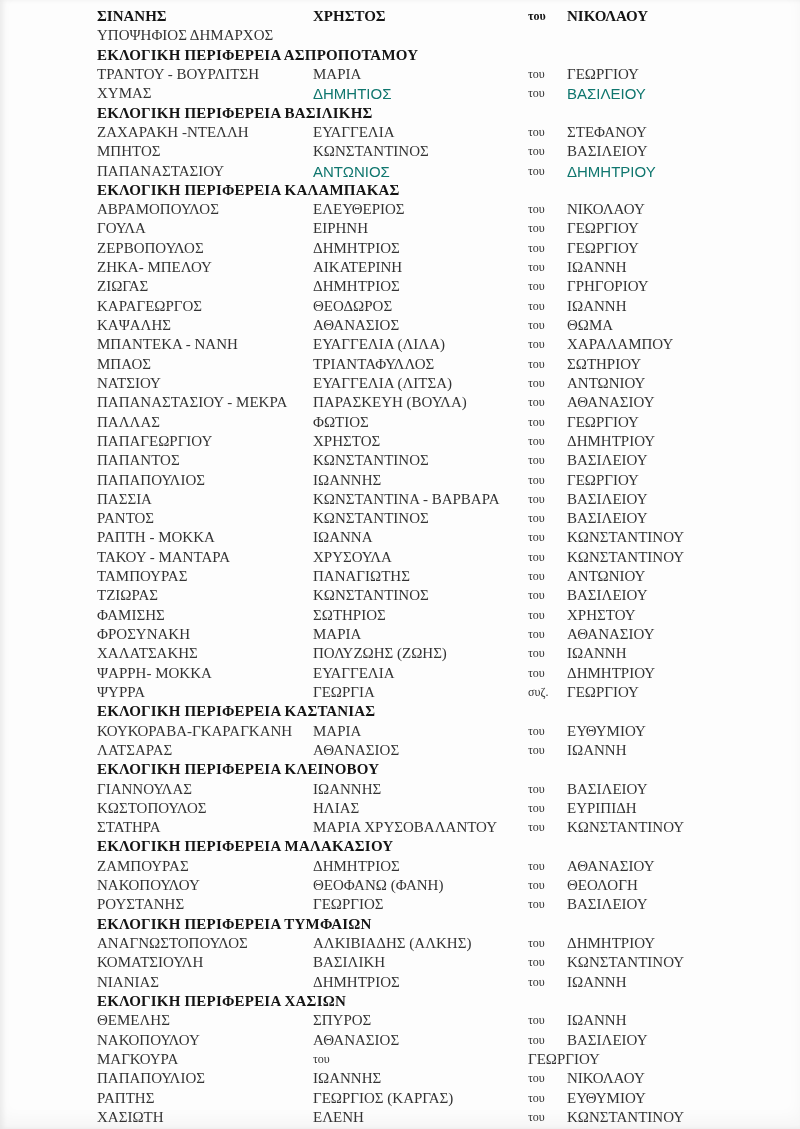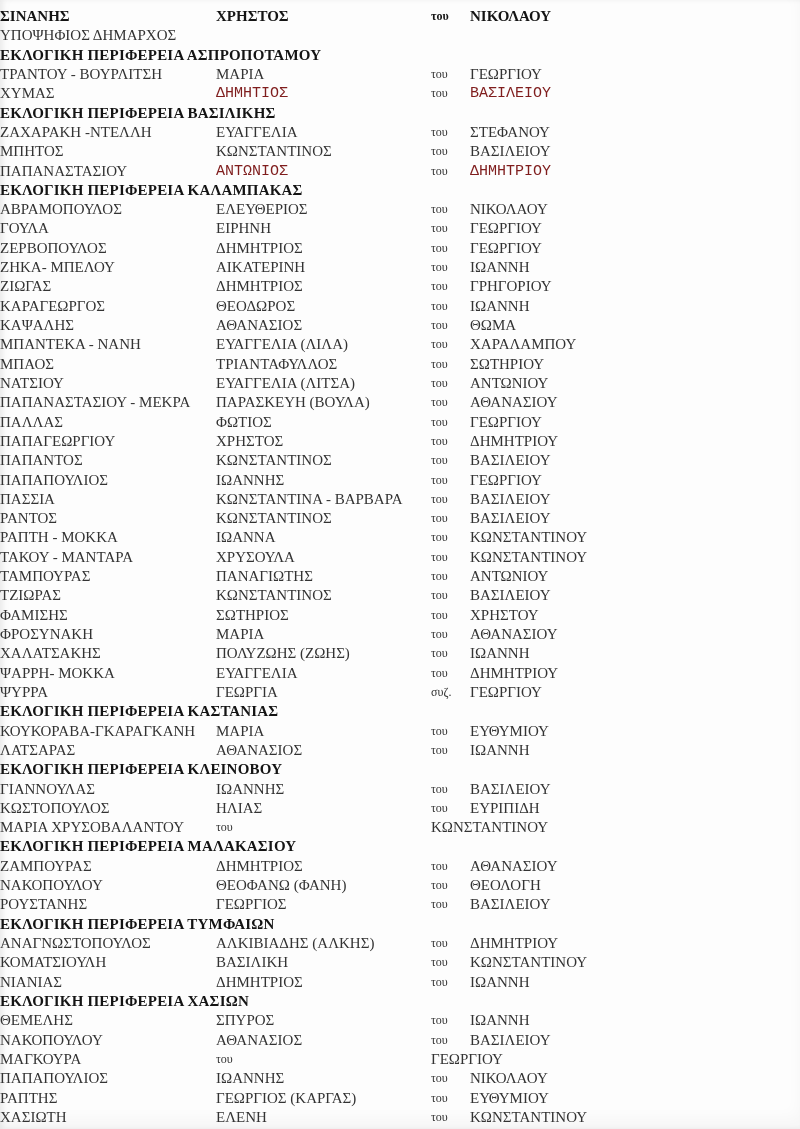--- a/index.html
+++ b/index.html
@@ -16,33 +16,34 @@
     height: 1129px;
     box-sizing: border-box;
     padding-top: 7px;
     box-shadow: inset 3px 0 5px rgba(0,0,0,0.06), inset 0 -10px 16px rgba(0,0,0,0.03);
   }
   .line {
     height: 19.32px;
     line-height: 19.32px;
     display: grid;
     grid-template-columns: 216px 215px 39px 1fr;
+    padding-left: 97px;
     align-items: center;
     font-size: 15px;
     white-space: nowrap;
   }
   .line.block { display: block; }
   .bold { font-weight: bold; color: #141414; }
   .section-title {
     font-weight: bold;
     color: #141414;
     letter-spacing: 0.2px;
   }
   .cell { overflow: visible; }
-  .sans { font-family: Liberation Mono, monospace; color: #7f1d1d; }
+  .sans { font-family: Liberation Sans, sans-serif; color: #0f766e; }
   .particle { font-size: 12px; }
 </style>
 </head>
 <body>
 
 <div class="page">
 
   <div class="line">
     <span class="cell bold">ΣΙΝΑΝΗΣ</span>
     <span class="cell bold">ΧΡΗΣΤΟΣ</span>
@@ -303,20 +304,21 @@
   </div>
 
   <div class="line">
     <span class="cell col-surname">ΚΩΣΤΟΠΟΥΛΟΣ</span>
     <span class="cell col-given">ΗΛΙΑΣ</span>
     <span class="cell particle col-particle">του</span>
     <span class="cell col-father">ΕΥΡΙΠΙΔΗ</span>
   </div>
 
   <div class="line">
+    <span class="cell col-surname">ΣΤΑΤΗΡΑ</span>
     <span class="cell col-given">ΜΑΡΙΑ ΧΡΥΣΟΒΑΛΑΝΤΟΥ</span>
     <span class="cell particle col-particle">του</span>
     <span class="cell col-father">ΚΩΝΣΤΑΝΤΙΝΟΥ</span>
   </div>
 
   <div class="line block section-title">ΕΚΛΟΓΙΚΗ ΠΕΡΙΦΕΡΕΙΑ ΜΑΛΑΚΑΣΙΟΥ</div>
 
   <div class="line">
     <span class="cell col-surname">ΖΑΜΠΟΥΡΑΣ</span>
     <span class="cell col-given">ΔΗΜΗΤΡΙΟΣ</span>

